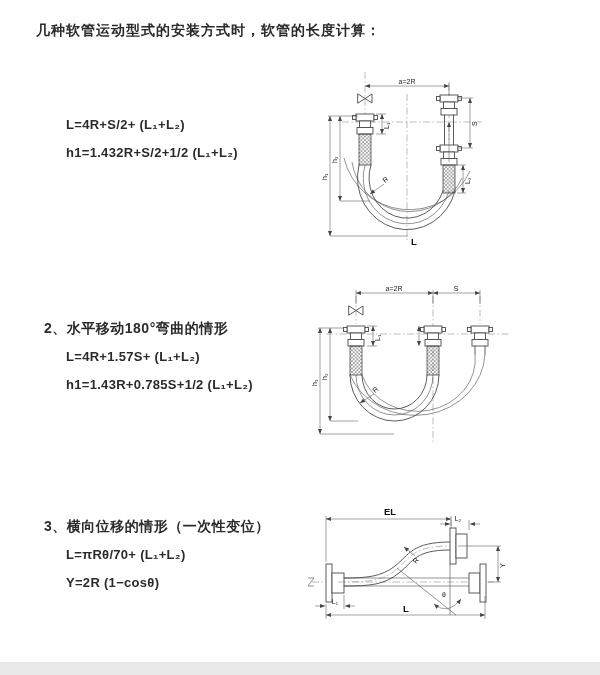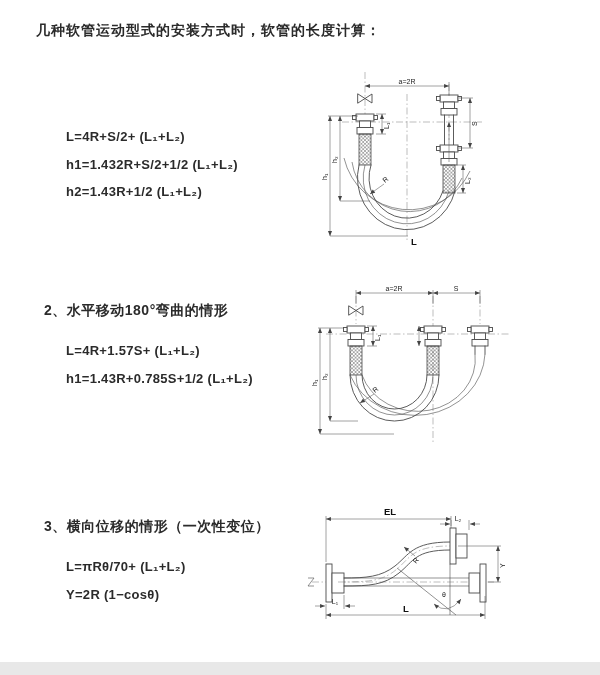--- a/index.html
+++ b/index.html
@@ -1,22 +1,22 @@
 <!DOCTYPE html>
 <html><head>
 <meta charset="utf-8">
 <style>
   html,body{margin:0;padding:0;background:#e8e8e8;}
   .page{position:relative;width:600px;height:662px;background:#ffffff;overflow:hidden;
         font-family:"Liberation Sans","DejaVu Sans",sans-serif;color:#2b2b2b;}
   .title{position:absolute;left:36px;top:22px;font-size:14px;font-weight:bold;letter-spacing:1px;}
   .section{position:absolute;left:44px;width:270px;}
-  .s1{top:106px}.s2{top:302px}.s3{top:518px}
+  .s1{top:106px}.s2{top:320px}.s3{top:518px}
   .sec-heading{font-size:14px;font-weight:bold;letter-spacing:0.5px;}
-  .formulas{margin-top:17px;padding-left:22px;}
+  .formulas{margin-top:5px;padding-left:22px;}
   .formula{font-size:13px;font-weight:bold;line-height:27.5px;white-space:nowrap;letter-spacing:0.3px;}
   .diag{position:absolute;}
   .d1{left:302px;top:70px}.d2{left:298px;top:282px}.d3{left:298px;top:498px}
   
   .ln{stroke:#4a4a4a;stroke-width:0.9;fill:none;stroke-linecap:round;}
   .thin{stroke:#4a4a4a;stroke-width:0.6;fill:none;}
   .dim{stroke:#555;stroke-width:0.55;fill:none;}
   .cl{stroke:#7a7a7a;stroke-width:0.5;fill:none;stroke-dasharray:7 2.5 1.5 2.5;}
   .braidbox{fill:url(#braidpat);stroke:#4a4a4a;stroke-width:0.8;}
   .fl{fill:#ffffff;stroke:#4a4a4a;stroke-width:0.9;}
@@ -27,21 +27,20 @@
 <body>
 
 <div class="page">
 
   <div class="title">几种软管运动型式的安装方式时，软管的长度计算：</div>
 
   <div class="section s1">
     <div class="formulas">
       <div class="formula">L=4R+S/2+ (L₁+L₂)</div>
       <div class="formula">h1=1.432R+S/2+1/2 (L₁+L₂)</div>
-      <div class="formula">h2=1.43R+1/2 (L₁+L₂)</div>
     </div>
   </div>
 
   <div class="section s2">
     <div class="sec-heading">2、水平移动180°弯曲的情形</div>
     <div class="formulas">
       <div class="formula">L=4R+1.57S+ (L₁+L₂)</div>
       <div class="formula">h1=1.43R+0.785S+1/2 (L₁+L₂)</div>
     </div>
   </div>

